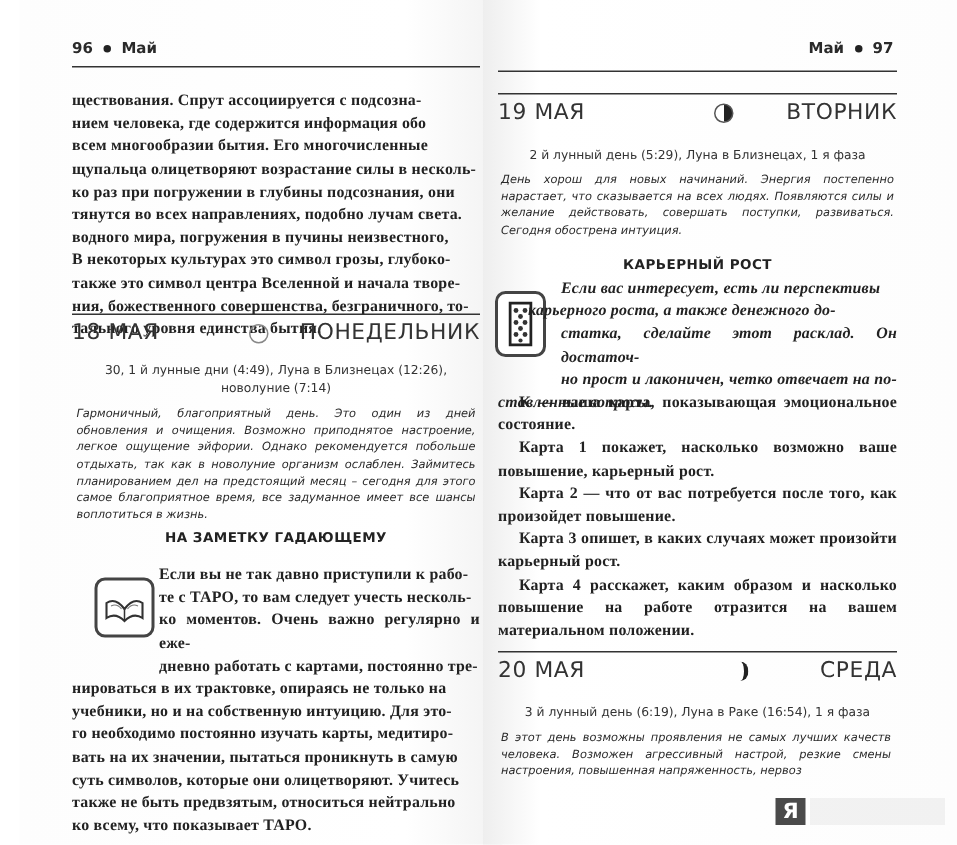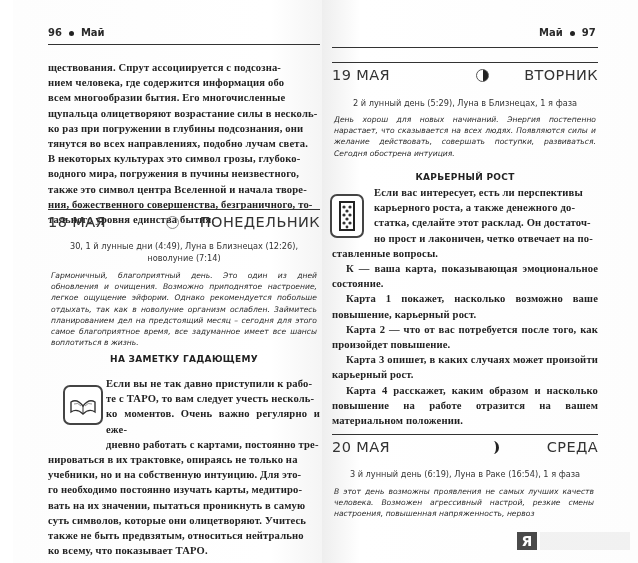--- a/index.html
+++ b/index.html
@@ -73,22 +73,22 @@
   </div>
   <div class="rule" style="left:35px; top:44px; width:272px;"></div>
 
   <div class="body-text" style="left:35px; top:60px; width:272px;">
     <p>ществования. Спрут ассоциируется с подсозна-</p>
     <p>нием человека, где содержится информация обо</p>
     <p>всем многообразии бытия. Его многочисленные</p>
     <p>щупальца олицетворяют возрастание силы в несколь-</p>
     <p>ко раз при погружении в глубины подсознания, они</p>
     <p>тянутся во всех направлениях, подобно лучам света.</p>
+    <p>водного мира, погружения в пучины неизвестного,</p>
     <p>В некоторых культурах это символ грозы, глубоко-</p>
-    <p>водного мира, погружения в пучины неизвестного,</p>
     <p>также это символ центра Вселенной и начала творе-</p>
     <p>ния, божественного совершенства, безграничного, то-</p>
     <p>тального уровня единства бытия.</p>
   </div>
 
   <div class="rule" style="left:35px; top:209px; width:272px;"></div>
   <div class="day-header" style="left:35px; top:214px; width:272px;">
     <span>18 МАЯ</span>
     <span class="moon" style="margin-left:40px;"></span>
     <span>ПОНЕДЕЛЬНИК</span>
@@ -147,23 +147,23 @@
         <circle cx="8" cy="10" r="1.6"></circle>
         <circle cx="5" cy="14" r="1.6"></circle>
           <circle cx="11" cy="14" r="1.6"></circle>
         <circle cx="8" cy="18" r="1.6"></circle>
         <circle cx="5" cy="22" r="1.6"></circle>
           <circle cx="11" cy="22" r="1.6"></circle>
         <circle cx="8" cy="26" r="1.4"></circle>
       </g>
     </svg>
   </div>
-  <div class="body-text" style="left:10px; top:185px; width:266px;">
+  <div class="body-text" style="left:10px; top:185px; width:266px;font-style:italic;">
     <p style="padding-left:42px;">Если вас интересует, есть ли перспективы</p>
-    <p style="padding-left:42px;">карьерного роста, а также денежного до-</p>
+    <p style="padding-left:20px;">карьерного роста, а также денежного до-</p>
     <p style="padding-left:42px;">статка, сделайте этот расклад. Он достаточ-</p>
     <p style="padding-left:42px;">но прост и лаконичен, четко отвечает на по-</p>
     <p>ставленные вопросы.</p>
   </div>
   <div class="body-text" style="left:10px; top:261px; width:266px;">
     <p class="indent">К — ваша карта, показывающая эмоциональное состояние.</p>
     <p class="indent">Карта 1 покажет, насколько возможно ваше повышение, карьерный рост.</p>
     <p class="indent">Карта 2 — что от вас потребуется после того, как произойдет повышение.</p>
     <p class="indent">Карта 3 опишет, в каких случаях может произойти карьерный рост.</p>
     <p class="indent">Карта 4 расскажет, каким образом и насколько повышение на работе отразится на вашем материальном положении.</p>

